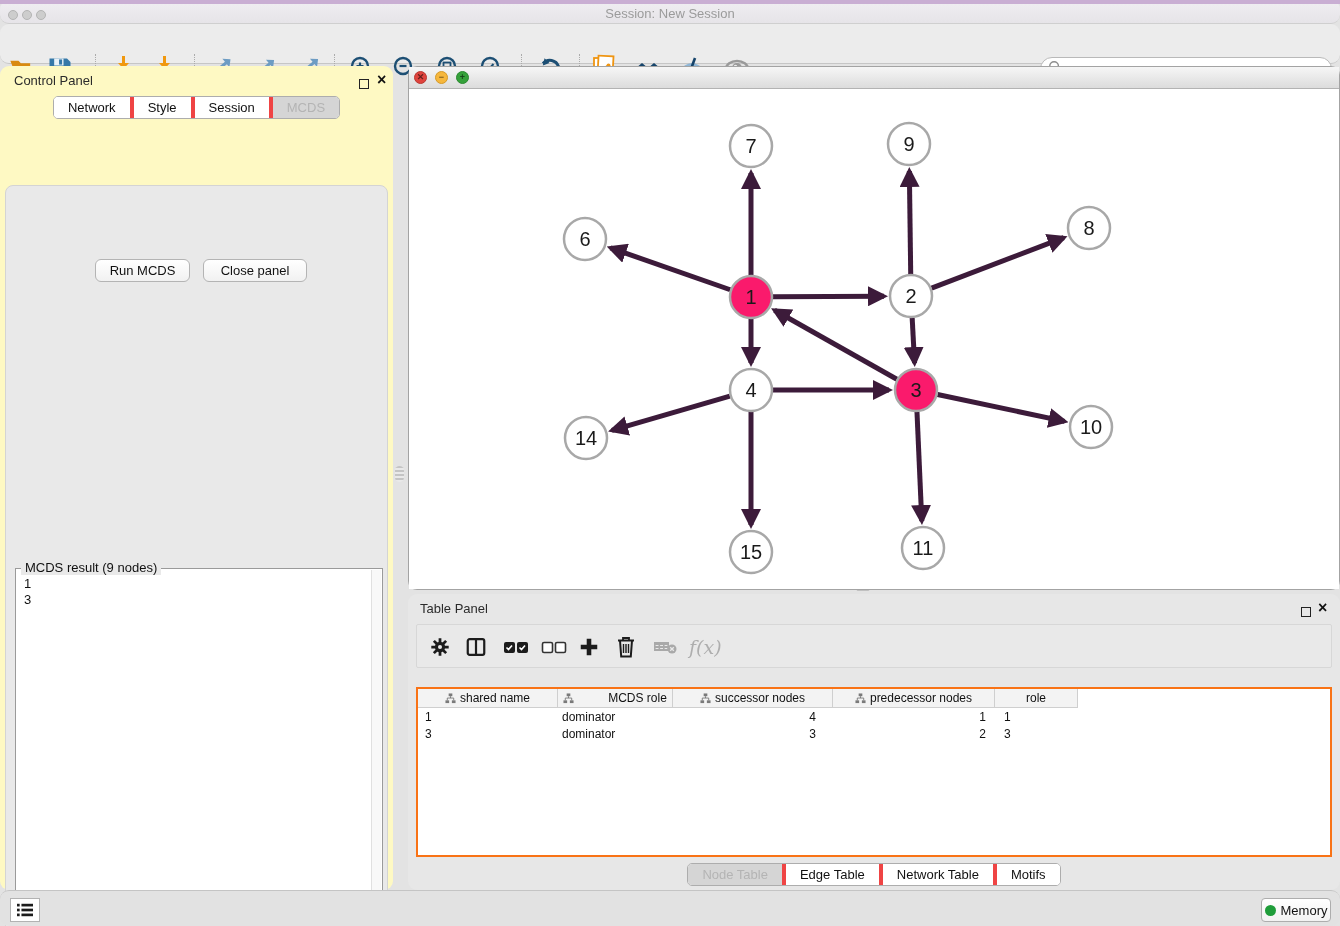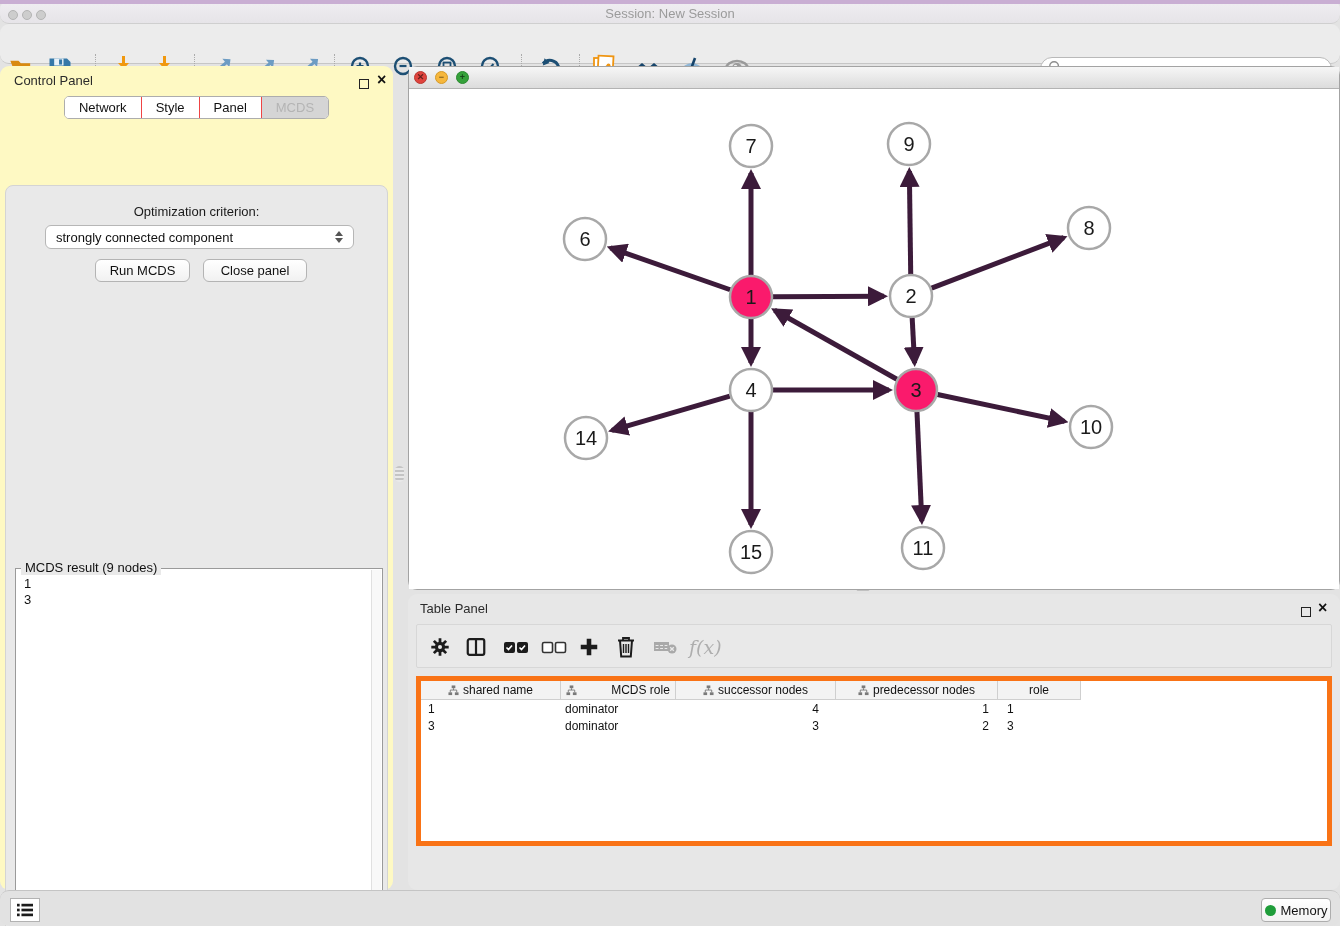--- a/index.html
+++ b/index.html
@@ -18,21 +18,21 @@
   .tbsep { position:absolute; top:30px; height:28px; width:0; border-left:1px dotted #ababab; }
   .searchbox { position:absolute; left:1040px; top:33px; width:292px; height:24px; background:#fff; border:1px solid #b9b9b9; border-radius:12px; display:flex; align-items:center; padding-left:7px; }
   .searchbox input { border:none; outline:none; flex:1; font-size:13px; background:transparent; font-family:"Liberation Sans",sans-serif; }
 
   
   .cpanel { left:0; top:66px; width:393px; height:824px; background:#fef9c3; }
   .panel-title { font-size:13px; color:#2b2b2b; }
   .float-icon { width:10px; height:10px; border:1.6px solid #222; display:inline-block; }
   .close-x { font-size:16px; font-weight:bold; color:#111; line-height:12px; }
   .tabgroup { display:flex; border:1px solid #adadad; border-radius:5px; overflow:hidden; background:#fff; }
-  .tab { font-size:13px; padding:3px 14px; background:#fff; color:#111; border-right:1px solid #ef4444; white-space:nowrap; }
+  .tab { font-size:13px; padding:3px 14px; background:#fff; color:#111; border-right:4px solid #ef4444; white-space:nowrap; }
   .tab:last-child { border-right:none; }
   .tab.active { background:#d5d5d5; color:#b4b4b4; }
   .cp-content { left:5px; top:119px; width:383px; height:762px; background:#e9e9e9; border:1px solid #d4d4d4; border-radius:8px; }
   .opt-label { position:absolute; left:0; top:18px; width:100%; text-align:center; font-size:13px; color:#1a1a1a; }
   .selectbox { position:absolute; left:39px; top:39px; width:309px; height:24px; background:#fff; border:1px solid #b6b6b6; border-radius:6px; font-size:13px; display:flex; align-items:center; padding:0 10px; color:#111; }
   .stepper { margin-left:auto; display:flex; flex-direction:column; gap:2px; }
   .stepper .up { width:0;height:0;border-left:4px solid transparent;border-right:4px solid transparent;border-bottom:5px solid #555; }
   .stepper .down { width:0;height:0;border-left:4px solid transparent;border-right:4px solid transparent;border-top:5px solid #555; }
   .btn { position:absolute; height:23px; background:linear-gradient(#ffffff,#f1f1f1); border:1px solid #b4b4b4; border-radius:6px; font-size:13px; color:#111; display:flex; align-items:center; justify-content:center; font-family:"Liberation Sans",sans-serif; }
   .groupbox { position:absolute; left:9px; top:382px; width:368px; height:369px; border:1px solid #9a9a9a; background:#fff; }
@@ -51,21 +51,21 @@
   .t-red { left:5px; background:#e0443e; border:1px solid #b83832; }
   .t-yel { left:26px; background:#f6b73c; border:1px solid #d59a28; }
   .t-grn { left:47px; background:#35a13a; border:1px solid #2b8a30; }
   .wtbar .nwtitle { position:absolute; left:0; top:4px; width:100%; text-align:center; font-size:14px; color:#1c1c1c; }
   .canvas { position:absolute; left:0; top:22px; width:930px; height:500px; background:#fff; }
 
   
   .tpanel { left:408px; top:594px; width:932px; height:296px; background:#e7e7e7; }
   .tp-toolbar { position:absolute; left:8px; top:30px; width:916px; height:44px; background:#e9e9e9; border:1px solid #d7d7d7; border-radius:2px; }
   .tpicon { position:absolute; top:9px; height:26px; display:flex; align-items:center; justify-content:center; }
-  .tbl { position:absolute; left:8px; top:82px; width:916px; height:170px; background:#fff; border:5px solid #f97316; font-size:12px; }
+  .tbl { position:absolute; left:8px; top:93px; width:916px; height:170px; background:#fff; border:2px solid #f97316; font-size:12px; }
   .tbl-head { display:flex; height:19px; }
   .th { background:#f3f3f3; border-right:1px solid #cfcfcf; border-bottom:1px solid #cfcfcf; display:flex; align-items:center; justify-content:center; gap:4px; color:#111; }
   .tr { display:flex; height:17px; align-items:center; color:#111; }
   .td { display:flex; align-items:center; height:100%; }
   .c0{width:140px;} .c1{width:115px;gap:34px;} .c2{width:160px;} .c3{width:162px;} .c4{width:83px;}
   .al{justify-content:flex-start;} .ar{justify-content:flex-end;}
   .tabbar-bottom { position:absolute; left:0; bottom:4px; width:100%; display:flex; justify-content:center; }
   .fx { font-family:"DejaVu Serif",serif; font-style:italic; color:#aeaeae; font-size:19px; }
 
   
@@ -250,34 +250,26 @@
 
 <div class="abs cpanel">
   <div class="abs panel-title" style="left:14px; top:7px">Control Panel</div>
   <div class="abs" style="left:359px; top:9px"><span class="float-icon"></span></div>
   <div class="abs close-x" style="left:377px; top:8px">×</div>
 
   <div class="abs" style="left:0; top:30px; width:100%; display:flex; justify-content:center;">
     <div class="tabgroup">
       <div class="tab">Network</div>
       <div class="tab">Style</div>
-      <div class="tab">Panel</div>
+      <div class="tab">Session</div>
       <div class="tab active">MCDS</div>
     </div>
   </div>
 
   <div class="abs cp-content">
-    <div class="opt-label">Optimization criterion:</div>
-    <div class="selectbox">
-      <span>strongly connected component</span>
-      <span class="stepper">
-          <span class="up"></span>
-          <span class="down"></span>
-        </span>
-    </div>
     <div class="btn" style="left:89px; top:73px; width:95px;">Run MCDS</div>
     <div class="btn" style="left:197px; top:73px; width:104px;">Close panel</div>
 
     <div class="groupbox">
       <div class="legend">MCDS result (9 nodes)</div>
       <div class="lines">
         <div>1</div>
         <div>3</div>
       </div>
       <div class="vscroll"></div>
@@ -490,20 +482,28 @@
     </div>
     <div class="tr">
       <div class="td c0 al" style="padding-left:7px">3</div>
       <div class="td c1 al" style="padding-left:4px">dominator</div>
       <div class="td c2 ar" style="padding-right:17px">3</div>
       <div class="td c3 ar" style="padding-right:9px">2</div>
       <div class="td c4 al" style="padding-left:9px">3</div>
     </div>
   </div>
 
+  <div class="tabbar-bottom">
+    <div class="tabgroup">
+      <div class="tab active">Node Table</div>
+      <div class="tab">Edge Table</div>
+      <div class="tab">Network Table</div>
+      <div class="tab">Motifs</div>
+    </div>
+  </div>
 </div>
 
 <div class="abs statusbar">
   <div class="sq-btn">
     <svg width="18" height="16" viewBox="0 0 20 18">
         <g fill="#1c1c1c">
           <rect x="1" y="2" width="3" height="3"></rect>
           <rect x="6" y="2" width="13" height="3"></rect>
           <rect x="1" y="7.5" width="3" height="3"></rect>
           <rect x="6" y="7.5" width="13" height="3"></rect>

